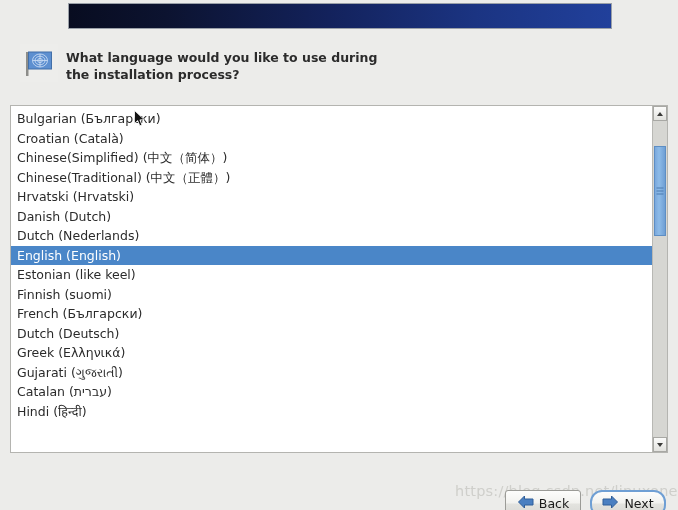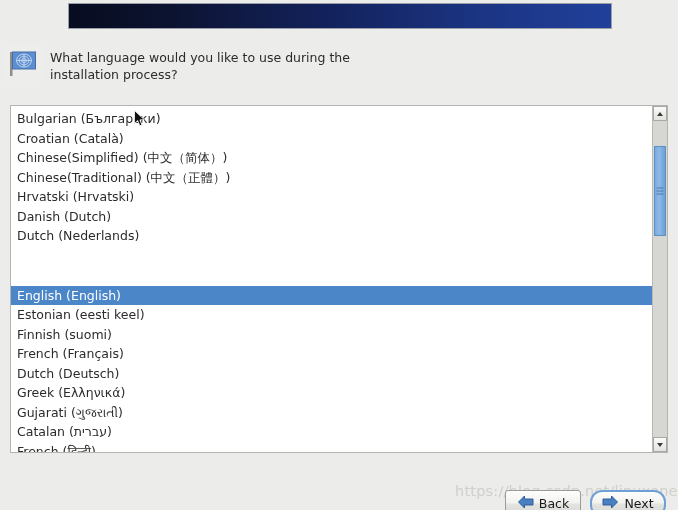--- a/index.html
+++ b/index.html
@@ -30,25 +30,26 @@
     width: 544px;
     height: 26px;
     background: linear-gradient(to right, #080c20 0%, #0c1330 18%, #13225c 48%, #1b3482 75%, #21409b 100%);
     border: 1px solid #9aa0a8;
     box-sizing: border-box;
   }
 
   
   #prompt-row {
     position: absolute;
-    left: 4px;
+    left: 20px;
     top: 44px;
     width: 600px;
     display: flex;
     align-items: flex-start;
+    font-weight: bold;
   }
   #flag-icon {
     width: 38px;
     height: 38px;
     flex: 0 0 38px;
     position: relative;
   }
   #prompt-text {
     margin-left: 8px;
     font-size: 12.5px;
@@ -81,21 +82,20 @@
     line-height: 19.5px;
     font-size: 12.5px;
     padding-left: 6px;
     color: #2b2b2b;
     white-space: nowrap;
     overflow: hidden;
   }
   .lang-row.selected {
     background: #4a86c8;
     color: #ffffff;
-    margin-top: 40px;
   }
 
   
   #scrollbar {
     flex: 0 0 15px;
     width: 15px;
     background: #d6d6d2;
     border-left: 1px solid #b8b8b4;
     box-sizing: border-box;
     position: relative;
@@ -226,28 +226,28 @@
 <div id="listbox">
   <div id="list-scrollpane">
       <div class="lang-row">Bulgarian (Български)</div>
       <div class="lang-row">Croatian (Català)</div>
       <div class="lang-row">Chinese(Simplified) (中文（简体）)</div>
       <div class="lang-row">Chinese(Traditional) (中文（正體）)</div>
       <div class="lang-row">Hrvatski (Hrvatski)</div>
       <div class="lang-row">Danish (Dutch)</div>
       <div class="lang-row">Dutch (Nederlands)</div>
       <div class="lang-row selected">English (English)</div>
-      <div class="lang-row">Estonian (eesti keel)</div>
+      <div class="lang-row">Estonian (like keel)</div>
       <div class="lang-row">Finnish (suomi)</div>
-      <div class="lang-row">French (Français)</div>
+      <div class="lang-row">French (Български)</div>
       <div class="lang-row">Dutch (Deutsch)</div>
       <div class="lang-row">Greek (Ελληνικά)</div>
       <div class="lang-row">Gujarati (ગુજરાતી)</div>
       <div class="lang-row">Catalan (עברית)</div>
-      <div class="lang-row">French (हिन्दी)</div>
+      <div class="lang-row">Hindi (हिन्दी)</div>
     </div>
   <div id="scrollbar">
     <div class="sb-btn" id="sb-up">
       <span class="sb-arrow up"></span>
     </div>
     <div id="sb-thumb">
       <span id="sb-grip">
           <i></i>
           <i></i>
           <i></i>

